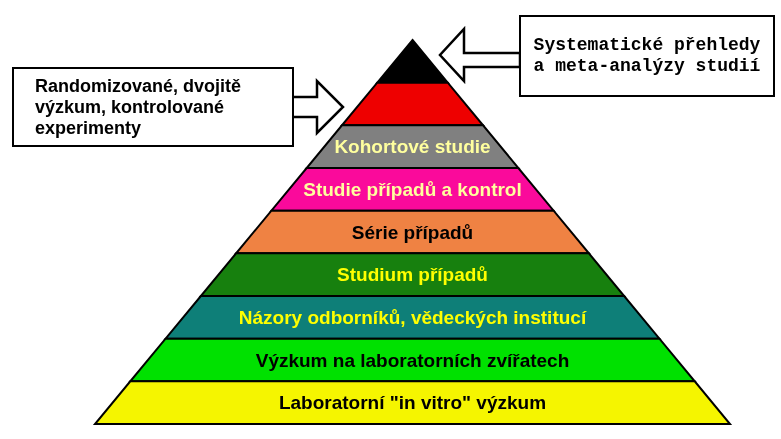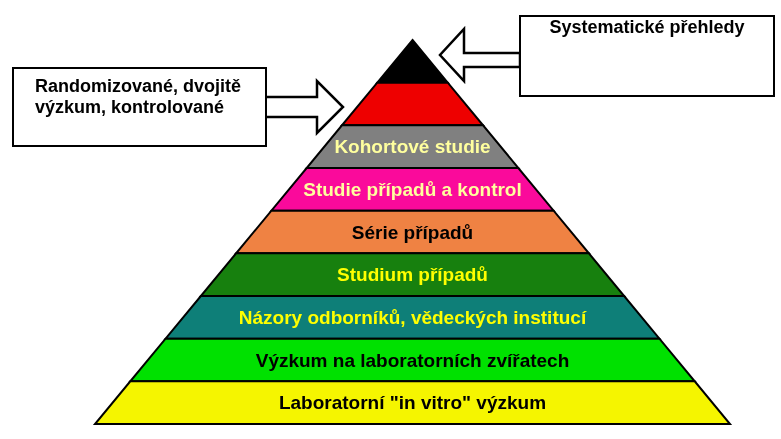--- a/index.html
+++ b/index.html
@@ -42,34 +42,35 @@
     background: #ffffff;
     border: 2px solid #000000;
     color: #000000;
     font-weight: bold;
     font-size: 18px;
     line-height: 21px;
   }
   .callout-left {
     left: 12px;
     top: 67px;
-    width: 255px;
+    width: 282px;
     height: 80px;
     padding: 7px 0 0 21px;
     text-align: left;
   }
   .callout-right {
     left: 519px;
     top: 15px;
     width: 256px;
     height: 82px;
     display: flex;
-    flex-direction: row;
+    flex-direction: column;
     justify-content: center;
     text-align: center;
+    font-family: Liberation Mono, monospace;
   }
 </style>
 </head>
 <body>
 
 <div class="stage">
 
   <svg width="781" height="439" viewBox="0 0 781 439">
 
     <g id="pyramid-levels">
@@ -93,19 +94,21 @@
 
     <g>
       <polygon class="arrow-shape" points="258,97 317,97 317,81 343,107 317,133 317,117 258,117"></polygon>
       <polygon class="arrow-shape" points="520,53 464,53 464,29 440,55 464,81 464,67 520,67"></polygon>
     </g>
   </svg>
 
   <div class="callout callout-left">
     <div>Randomizované, dvojitě</div>
     <div>výzkum, kontrolované</div>
+    <div>experimenty</div>
   </div>
 
   <div class="callout callout-right">
     <div>Systematické přehledy</div>
+    <div>a meta-analýzy studií</div>
   </div>
 
 </div>
 
 </body></html>

